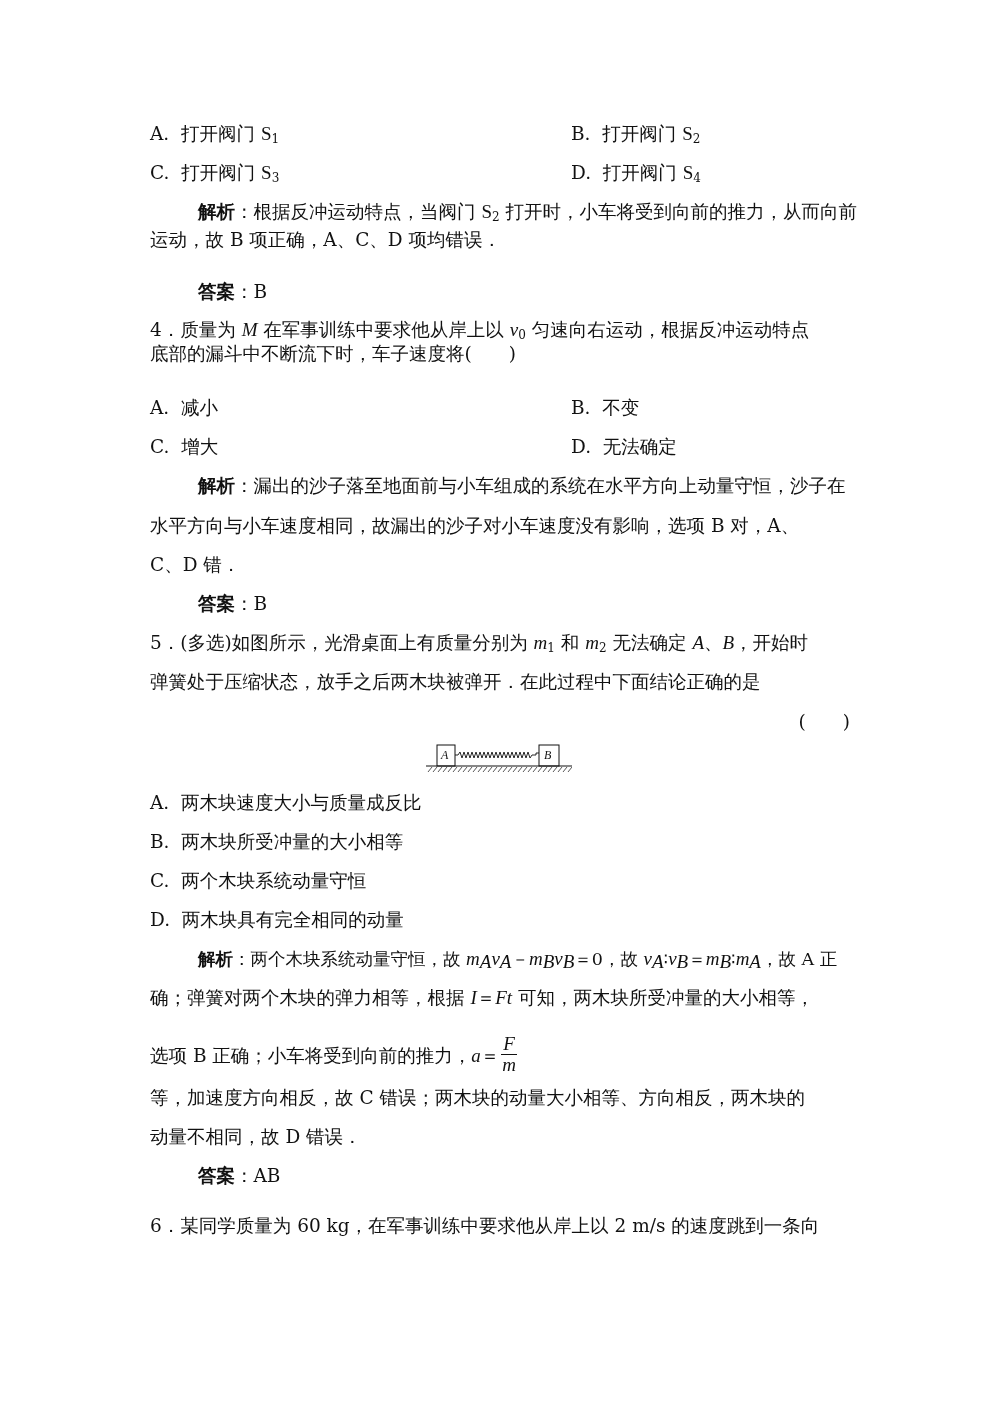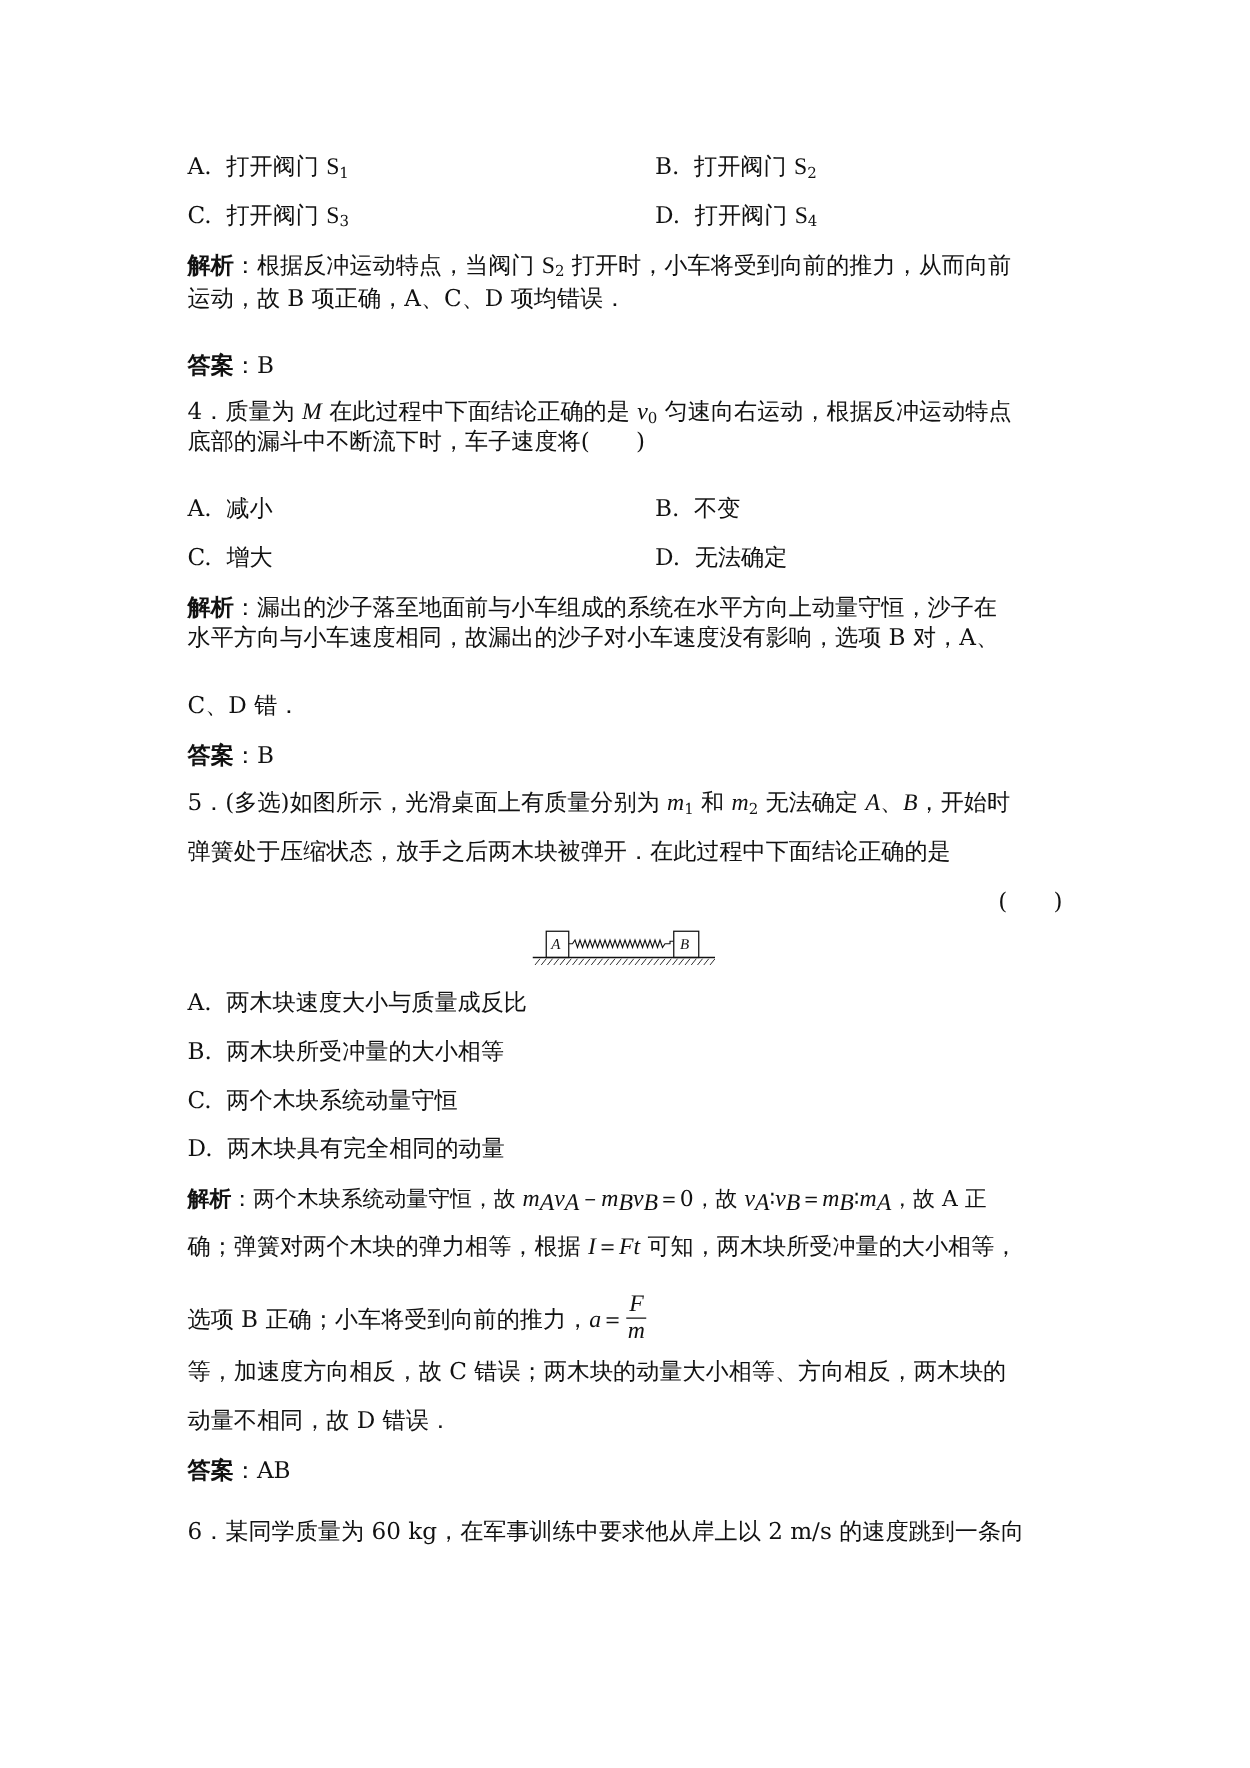--- a/index.html
+++ b/index.html
@@ -1,50 +1,50 @@
 <!DOCTYPE html>
 <html><head>
 <meta charset="utf-8">
 <style>
   html, body { margin: 0; padding: 0; background: #ffffff; }
   body { width: 1000px; height: 1414px; position: relative; overflow: hidden;
          font-family: "DejaVu Serif", "Liberation Serif", serif; color: #111; }
   .line { position: absolute; left: 150px; font-size: 18.5px; line-height: 24px; white-space: nowrap; }
-  .col2 { left: 524px; }
+  .col2 { left: 571px; }
   .right { left: auto; right: 150px; }
-  .bold { font-family: Liberation Sans, sans-serif; font-weight: bold; }
+  .bold { font-family: Liberation Serif, serif; font-weight: bold; margin-left: 48px; }
   .lat { font-family: "Liberation Serif", serif; font-size: 19px; }
   .it { font-family: "Liberation Serif", serif; font-style: italic; font-size: 19px; }
   sub { font-size: 12px; vertical-align: -3px; line-height: 0; }
   .frac { display: inline-block; vertical-align: middle; text-align: center; margin: 0 2px; position: relative; top: -2px; }
   .frac .num { display: block; border-bottom: 1px solid #111; padding: 0 2px; line-height: 20px; }
   .frac .den { display: block; line-height: 20px; }
   .figure { position: absolute; left: 426px; top: 743px; width: 146px; height: 30px; }
 </style>
 </head>
 <body>
 
 <div class="line" style="top:122px"><span>A.</span>&nbsp;&nbsp;<span>打开阀门 </span><span class="lat">S</span><sub>1</sub></div>
 <div class="line col2" style="top:122px"><span>B.</span>&nbsp;&nbsp;<span>打开阀门 </span><span class="lat">S</span><sub>2</sub></div>
 <div class="line" style="top:161px"><span>C.</span>&nbsp;&nbsp;<span>打开阀门 </span><span class="lat">S</span><sub>3</sub></div>
 <div class="line col2" style="top:161px"><span>D.</span>&nbsp;&nbsp;<span>打开阀门 </span><span class="lat">S</span><sub>4</sub></div>
 
 <div class="line" style="top:200px"><span class="bold">解析</span><span>：根据反冲运动特点，当阀门 </span><span class="lat">S</span><sub>2</sub><span> 打开时，小车将受到向前的推力，从而向前</span></div>
 <div class="line" style="top:228px">运动，故 B 项正确，A、C、D 项均错误．</div>
 <div class="line" style="top:280px"><span class="bold">答案</span><span>：B</span></div>
 
-<div class="line" style="top:318px"><span>4．质量为 </span><span class="it">M</span><span> 在此过程中下面结论正确的是 </span><span class="it">v</span><sub>0</sub><span> 匀速向右运动，根据反冲运动特点</span></div>
+<div class="line" style="top:318px"><span>4．质量为 </span><span class="it">M</span><span> 在军事训练中要求他从岸上以 </span><span class="it">v</span><sub>0</sub><span> 匀速向右运动，根据反冲运动特点</span></div>
 <div class="line" style="top:342px">底部的漏斗中不断流下时，车子速度将(　　)</div>
 <div class="line" style="top:396px"><span>A.</span>&nbsp;&nbsp;<span>减小</span></div>
 <div class="line col2" style="top:396px"><span>B.</span>&nbsp;&nbsp;<span>不变</span></div>
 <div class="line" style="top:435px"><span>C.</span>&nbsp;&nbsp;<span>增大</span></div>
 <div class="line col2" style="top:435px"><span>D.</span>&nbsp;&nbsp;<span>无法确定</span></div>
 
 <div class="line" style="top:474px"><span class="bold">解析</span><span>：漏出的沙子落至地面前与小车组成的系统在水平方向上动量守恒，沙子在</span></div>
-<div class="line" style="top:499px">水平方向与小车速度相同，故漏出的沙子对小车速度没有影响，选项 B 对，A、</div>
+<div class="line" style="top:514px">水平方向与小车速度相同，故漏出的沙子对小车速度没有影响，选项 B 对，A、</div>
 <div class="line" style="top:553px">C、D 错．</div>
 <div class="line" style="top:592px"><span class="bold">答案</span><span>：B</span></div>
 
 <div class="line" style="top:631px"><span>5．(多选)如图所示，光滑桌面上有质量分别为 </span><span class="it">m</span><sub>1</sub><span> 和 </span><span class="it">m</span><sub>2</sub><span> 无法确定 </span><span class="it">A</span><span>、</span><span class="it">B</span><span>，开始时</span></div>
 <div class="line" style="top:670px">弹簧处于压缩状态，放手之后两木块被弹开．在此过程中下面结论正确的是</div>
 <div class="line right" style="top:710px">(　　)</div>
 
 <div class="figure">
   <svg width="146" height="30" viewBox="0 0 146 30">
     <rect x="11" y="2" width="18" height="21" fill="#fff" stroke="#111" stroke-width="1"></rect>

